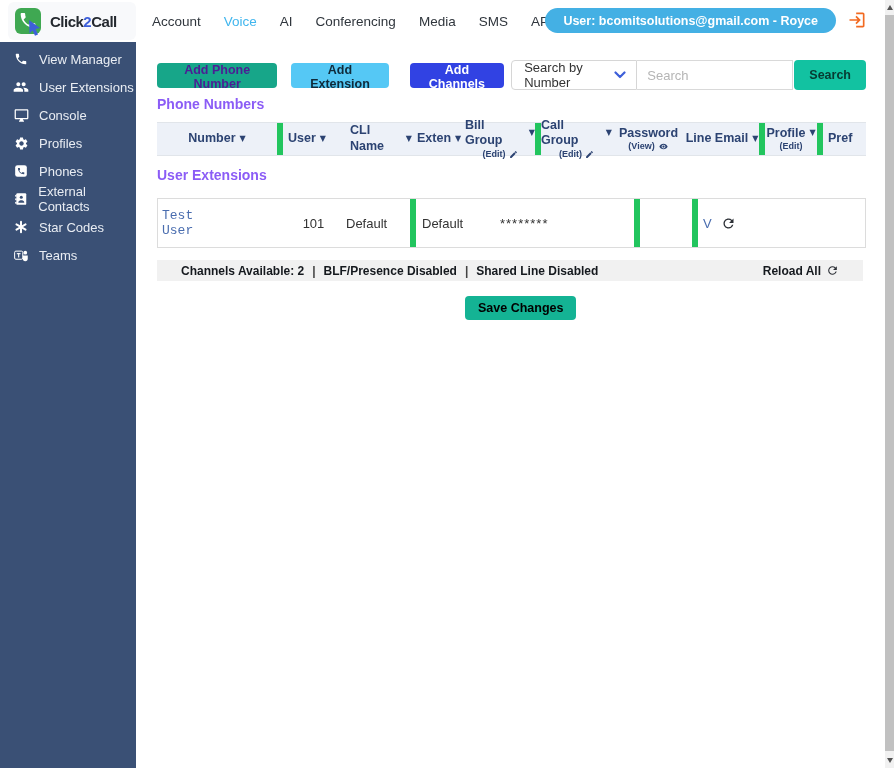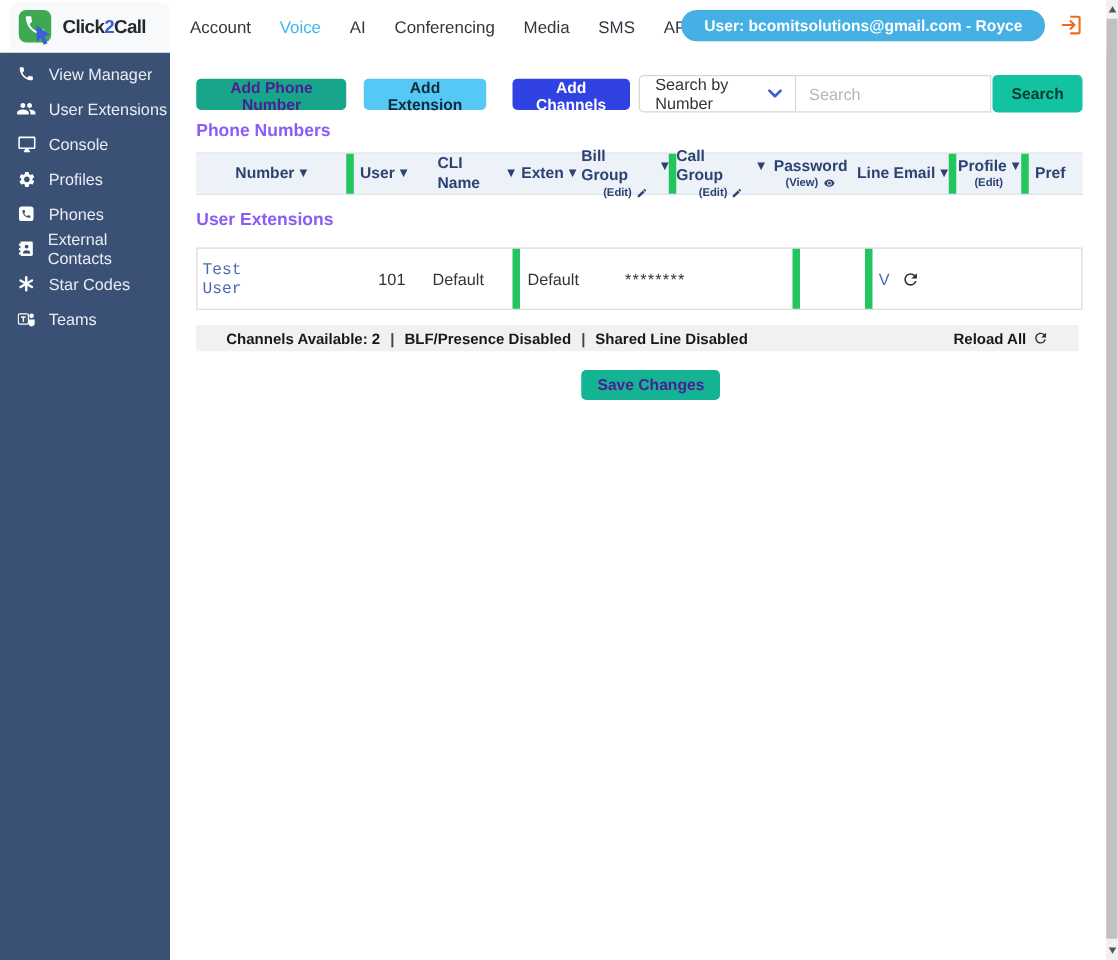--- a/index.html
+++ b/index.html
@@ -77,21 +77,21 @@
   .td-pass { padding-left:13px; letter-spacing:1px; }
   .pref-cell { justify-content:space-between; padding:0 5px 0 5px; }
   .profile-v { color:#4a6daf; font-size:13px; }
 
   
   .status-bar { position:absolute; left:0; top:260px; width:706px; height:21px; background:#f1f1f1;
                 display:flex; align-items:center; padding:0 24px; font-size:12px; font-weight:bold; color:#15191e; }
   .status-bar .pipe { margin:0 8px; color:#444; }
   .reload-all { margin-left:auto; display:flex; align-items:flex-start; gap:5px; cursor:pointer; }
 
-  .btn-save { position:absolute; left:308px; top:296px; background:#14b394; color:#4c1d95;
+  .btn-save { position:absolute; left:308px; top:296px; background:#14b394; color:#000000;
               height:24px; padding:0 13px; border-radius:4px; }
 
   
   .scrollbar { position:absolute; right:0; top:0; width:9px; height:768px; background:#f1f1f1; }
   .sb-thumb { position:absolute; left:0; top:15px; width:9px; height:736px; background:#c1c1c1; }
   .sb-up, .sb-down { position:absolute; left:1.5px; width:0; height:0; }
   .sb-up   { top:5px;    border-left:3px solid transparent; border-right:3px solid transparent; border-bottom:5px solid #555; }
   .sb-down { bottom:5px; border-left:3px solid transparent; border-right:3px solid transparent; border-top:5px solid #555; }
 
   svg { display:block; }

